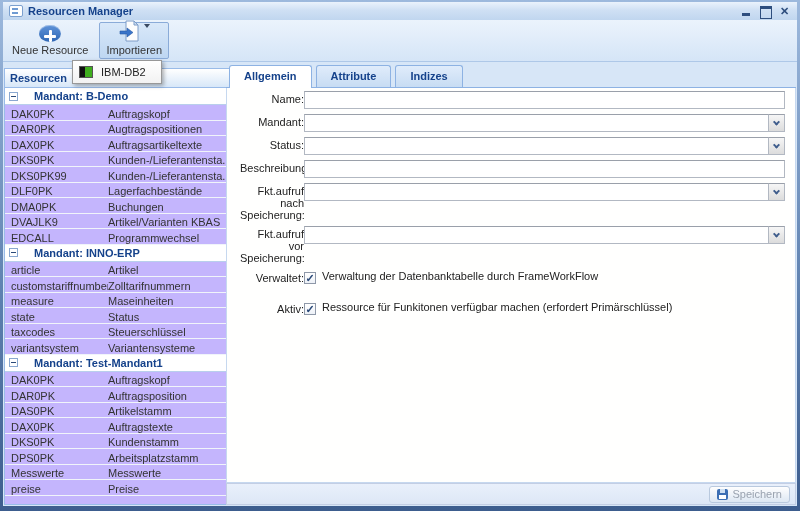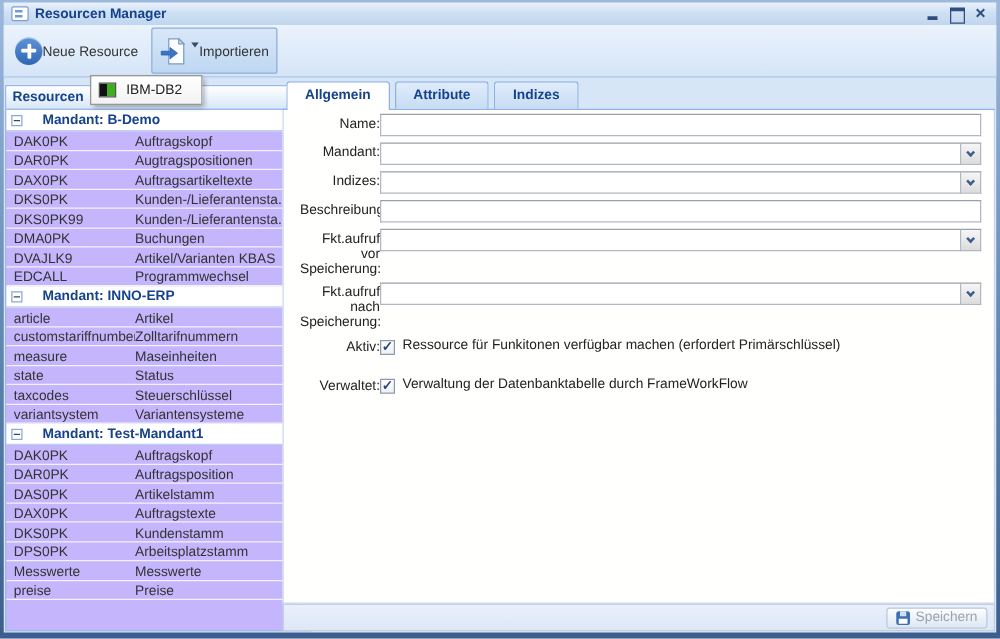--- a/index.html
+++ b/index.html
@@ -19,21 +19,21 @@
   .win-btn.max::before { content:""; position:absolute; left:1px; top:0; width:10px; height:9px; border:1px solid #2e4e7e; border-top-width:3px; }
   .win-btn.close { color:#2e4e7e; font-weight:bold; font-size:11px; line-height:11px; text-align:center; }
 
   
   #client { position:absolute; left:3px; right:3px; top:20px; bottom:5px; background:#d7e6f7; }
 
   
   #toolbar { position:absolute; left:0; right:0; top:0; height:42px;
     background:linear-gradient(180deg,#ebf3fc,#d5e5f7); border-bottom:1px solid #aec8e8;
     display:flex; align-items:stretch; padding:2px 2px; gap:4px; }
-  .tool-btn { display:flex; align-items:center; justify-content:flex-end;
+  .tool-btn { display:flex; flex-direction:column; align-items:center; justify-content:flex-end;
     padding:2px 6px 2px; border:1px solid transparent; border-radius:2px; color:#333; }
   .tool-btn .lbl { margin-top:2px; }
   .tool-btn.open { background:linear-gradient(180deg,#d9e8f9,#bed7f2); border-color:#8aabd8; }
   .icon-plus-circle { width:22px; height:22px; border-radius:50%; background:linear-gradient(180deg,#5f93d8,#2f67b5); position:relative; box-shadow:inset 0 1px 0 rgba(255,255,255,.4); }
   .icon-plus-circle::before { content:""; position:absolute; left:5px; top:9.5px; width:12px; height:3px; background:#fff; border-radius:1px; }
   .icon-plus-circle::after  { content:""; position:absolute; left:9.5px; top:5px; width:3px; height:12px; background:#fff; border-radius:1px; }
   .import-wrap { display:flex; align-items:center; }
   .drop-arrow { width:0; height:0; border-left:3px solid transparent; border-right:3px solid transparent; border-top:4px solid #3a4a62; margin-left:5px; margin-bottom:10px; }
 
   
@@ -173,20 +173,24 @@
           </div>
         <div class="lrow">
             <span class="c1">DKS0PK</span>
             <span class="c2">Kunden-/Lieferantensta...</span>
           </div>
         <div class="lrow">
             <span class="c1">DKS0PK99</span>
             <span class="c2">Kunden-/Lieferantensta...</span>
           </div>
         <div class="lrow">
+            <span class="c1">DLF0PK</span>
+            <span class="c2">Lagerfachbestände</span>
+          </div>
+        <div class="lrow">
             <span class="c1">DMA0PK</span>
             <span class="c2">Buchungen</span>
           </div>
         <div class="lrow">
             <span class="c1">DVAJLK9</span>
             <span class="c2">Artikel/Varianten KBAS</span>
           </div>
         <div class="lrow">
             <span class="c1">EDCALL</span>
             <span class="c2">Programmwechsel</span>
@@ -295,76 +299,76 @@
               <span class="combo">
                 <input class="tinput" type="text" value="" style="">
                 <span class="combo-btn">
                   <span class="chev"></span>
                 </span>
               </span>
             </span>
         </div>
 
         <div class="frow">
-          <span class="flabel">Indizes:</span>
+          <span class="flabel">Status:</span>
           <span class="ffield">
               <span class="combo">
                 <input class="tinput" type="text" value="" style="">
                 <span class="combo-btn">
                   <span class="chev"></span>
                 </span>
               </span>
             </span>
         </div>
 
         <div class="frow">
           <span class="flabel">Beschreibung:</span>
           <span class="ffield">
               <input class="tinput" type="text" value="" style="">
             </span>
         </div>
 
         <div class="frow">
-          <span class="flabel">Fkt.aufruf vor Speicherung:</span>
+          <span class="flabel">Fkt.aufruf nach Speicherung:</span>
           <span class="ffield">
               <span class="combo">
                 <input class="tinput" type="text" value="" style="">
                 <span class="combo-btn">
                   <span class="chev"></span>
                 </span>
               </span>
             </span>
         </div>
 
         <div class="frow">
-          <span class="flabel">Fkt.aufruf nach Speicherung:</span>
+          <span class="flabel">Fkt.aufruf vor Speicherung:</span>
           <span class="ffield">
               <span class="combo">
                 <input class="tinput" type="text" value="" style="">
                 <span class="combo-btn">
                   <span class="chev"></span>
                 </span>
               </span>
             </span>
         </div>
 
         <div class="frow cbrow">
+          <span class="flabel">Verwaltet:</span>
+          <span class="ffield" style="display:block;">
+            <span class="cb checked"></span><span class="cbtext">Verwaltung der Datenbanktabelle durch FrameWorkFlow</span>
+          </span>
+        </div>
+
+        <div class="frow cbrow">
           <span class="flabel">Aktiv:</span>
           <span class="ffield" style="display:block;">
             <span class="cb checked"></span><span class="cbtext">Ressource für Funkitonen verfügbar machen (erfordert Primärschlüssel)</span>
           </span>
         </div>
 
-        <div class="frow cbrow">
-          <span class="flabel">Verwaltet:</span>
-          <span class="ffield" style="display:block;">
-            <span class="cb checked"></span><span class="cbtext">Verwaltung der Datenbanktabelle durch FrameWorkFlow</span>
-          </span>
-        </div>
-
       </div>
 
       <div id="rp-footer">
         <div id="save-btn">
           <span class="icon-floppy"></span>
           <span>Speichern</span>
         </div>
       </div>
     </div>
 

